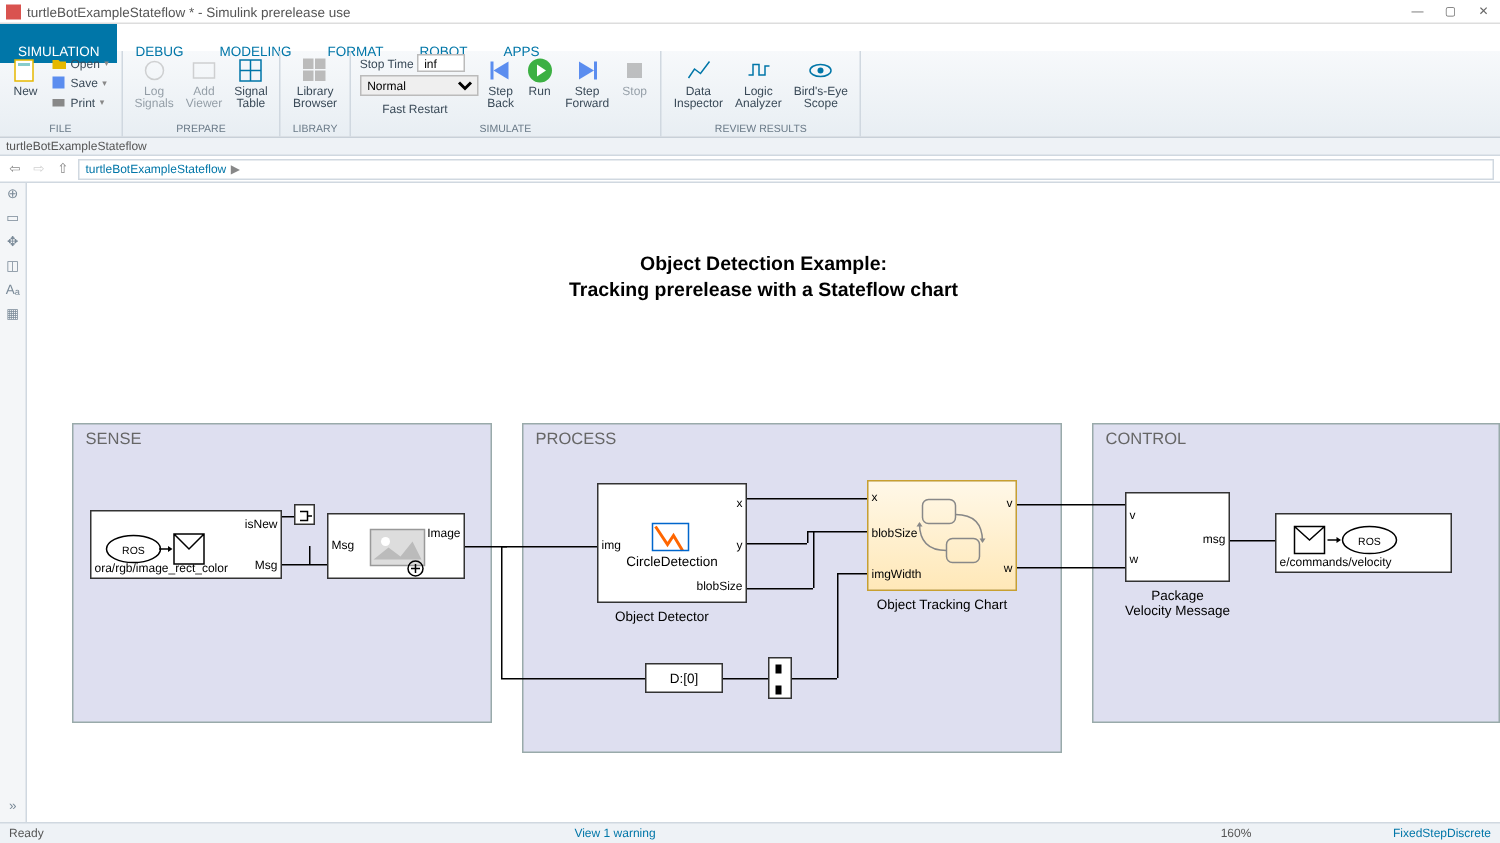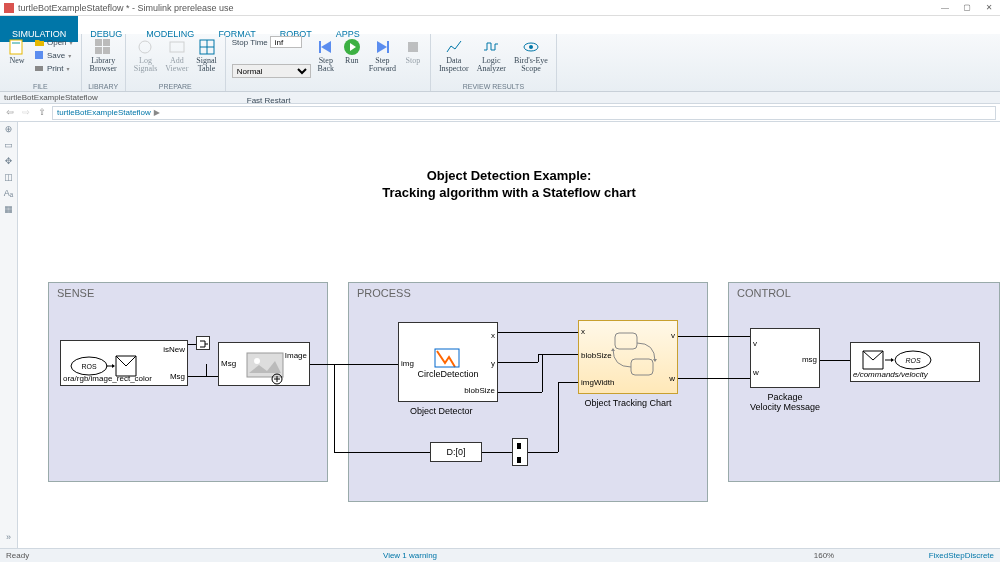--- a/index.html
+++ b/index.html
@@ -18,21 +18,21 @@
   .rtab { padding: 13px 12px; font-size: 9px; color: #0076a8; cursor: pointer; }
   .rtab.active { background: #0076a8; color: #fff; }
   
   
   .ribbon { height: 58px; background: linear-gradient(#f7f9fb,#e8eef3); border-bottom: 1px solid #c8d0d8; display: flex; }
   .rgroup { border-right: 1px solid #d0d8e0; padding: 2px 6px 1px 6px; display: flex; flex-direction: column; }
   .rgroup-body { flex: 1; display: flex; gap: 4px; align-items: flex-start; }
   .rgroup-label { font-size: 7px; color: #6a7a88; text-align: center; padding-top: 1px; }
   .rbtn { display: flex; flex-direction: column; align-items: center; gap: 1px; padding: 2px; cursor: pointer; }
   .rbtn .ic { width: 18px; height: 18px; }
-  .rbtn .lbl { font-size: 8px; color: #3a4a58; line-height: 1; text-align: center; font-family: Liberation Serif, serif; }
+  .rbtn .lbl { font-size: 8px; color: #3a4a58; line-height: 1; text-align: center; }
   .rbtn-sm { display: flex; align-items: center; gap: 3px; padding: 1px 2px; font-size: 8px; color: #3a4a58; cursor: pointer; }
   .rbtn-sm .ic { width: 10px; height: 10px; }
   .stack { display: flex; flex-direction: column; gap: 1px; }
   .stopfield { display: flex; align-items: center; gap: 2px; }
   .stopfield input { width: 32px; height: 12px; font-size: 8px; border: 1px solid #bbb; padding: 0 4px; }
   .stopfield .lbl { font-size: 8px; color: #3a4a58; }
   select.simmode { width: 79px; height: 14px; font-size: 8px; border: 1px solid #bbb; }
   
   
   .explorerbar { height: 12px; background: #eef2f6; border-bottom: 1px solid #d0d8e0; font-size: 8px; color: #555; padding: 0 4px; display:flex; align-items:center; }
@@ -128,66 +128,66 @@
             <span>Print</span>
             <span style="font-size:6px;color:#888">▾</span>
           </div>
       </div>
     </div>
     <div class="rgroup-label">FILE</div>
   </div>
 
   <div class="rgroup">
     <div class="rgroup-body">
+      <div class="rbtn" style="opacity:.5">
+        <svg class="ic">
+            <circle cx="9" cy="9" r="6" fill="none" stroke="#aaa"></circle>
+          </svg>
+        <span class="lbl" style="white-space:pre">Log
+Signals</span>
+      </div>
+      <div class="rbtn" style="opacity:.5">
+        <svg class="ic">
+            <rect x="2" y="4" width="14" height="10" fill="none" stroke="#aaa"></rect>
+          </svg>
+        <span class="lbl" style="white-space:pre">Add
+Viewer</span>
+      </div>
+      <div class="rbtn">
+        <svg class="ic">
+            <rect x="2" y="2" width="14" height="14" fill="none" stroke="#0076a8"></rect>
+            <line x1="2" y1="9" x2="16" y2="9" stroke="#0076a8"></line>
+            <line x1="9" y1="2" x2="9" y2="16" stroke="#0076a8"></line>
+          </svg>
+        <span class="lbl" style="white-space:pre">Signal
+Table</span>
+      </div>
+    </div>
+    <div class="rgroup-label">PREPARE</div>
+  </div>
+
+  <div class="rgroup">
+    <div class="rgroup-body">
       <div class="rbtn">
         <svg class="ic">
             <rect x="1" y="1" width="7" height="7" fill="#bbb"></rect>
             <rect x="9" y="1" width="7" height="7" fill="#bbb"></rect>
             <rect x="1" y="9" width="7" height="7" fill="#bbb"></rect>
             <rect x="9" y="9" width="7" height="7" fill="#bbb"></rect>
           </svg>
         <span class="lbl" style="white-space:pre">Library
 Browser</span>
       </div>
     </div>
     <div class="rgroup-label">LIBRARY</div>
   </div>
 
   <div class="rgroup">
     <div class="rgroup-body">
-      <div class="rbtn" style="opacity:.5">
-        <svg class="ic">
-            <circle cx="9" cy="9" r="6" fill="none" stroke="#aaa"></circle>
-          </svg>
-        <span class="lbl" style="white-space:pre">Log
-Signals</span>
-      </div>
-      <div class="rbtn" style="opacity:.5">
-        <svg class="ic">
-            <rect x="2" y="4" width="14" height="10" fill="none" stroke="#aaa"></rect>
-          </svg>
-        <span class="lbl" style="white-space:pre">Add
-Viewer</span>
-      </div>
-      <div class="rbtn">
-        <svg class="ic">
-            <rect x="2" y="2" width="14" height="14" fill="none" stroke="#0076a8"></rect>
-            <line x1="2" y1="9" x2="16" y2="9" stroke="#0076a8"></line>
-            <line x1="9" y1="2" x2="9" y2="16" stroke="#0076a8"></line>
-          </svg>
-        <span class="lbl" style="white-space:pre">Signal
-Table</span>
-      </div>
-    </div>
-    <div class="rgroup-label">PREPARE</div>
-  </div>
-
-  <div class="rgroup">
-    <div class="rgroup-body">
-      <div class="stack" style="gap:16px">
+      <div class="stack" style="gap:2px">
         <div class="stopfield">
           <span class="lbl">Stop Time</span>
           <input value="inf" style="">
         </div>
         <select class="simmode"><option>Normal</option></select>
         <div class="rbtn-sm">
             <svg class="ic">
               <path d="M2 5a3 3 0 1 1 0 0" fill="none" stroke="#2a8"></path>
             </svg>
             <span>Fast Restart</span>
@@ -275,21 +275,21 @@
     <div class="palbtn">◫</div>
     <div class="palbtn">Aₐ</div>
     <div class="palbtn">▦</div>
     <div style="flex:1"></div>
     <div class="palbtn">»</div>
   </div>
 
   <div class="canvas">
     <div class="diagram-title">
       <span>Object Detection Example:</span><br>
-      <span>Tracking algorithm with a Stateflow chart</span>
+      <span>Tracking prerelease with a Stateflow chart</span>
     </div>
 
     <div class="section" style="left:30px;top:160px;width:280px;height:200px;">
       <span class="section-label">SENSE</span>
     </div>
 
     <div class="block" style="left:42px;top:218px;width:128px;height:46px;">
       <svg width="128" height="46">
         <ellipse cx="28" cy="25" rx="18" ry="9" fill="#fff" stroke="#000"></ellipse>
         <text x="28" y="28" font-size="7" text-anchor="middle">ROS</text>
@@ -370,21 +370,21 @@
     </div>
 
     <div class="block" style="left:732px;top:206px;width:70px;height:60px;">
       <span class="port" style="left:2px;top:10px">v</span>
       <span class="port" style="left:2px;bottom:10px">w</span>
       <span class="port" style="right:2px;top:26px">msg</span>
     </div>
     <span class="block-label" style="left:732px;top:270px;width:70px;white-space:pre">Package
 Velocity Message</span>
 
-    <div class="block" style="left:832px;top:220px;width:130px;height:40px;font-style:italic;">
+    <div class="block" style="left:832px;top:220px;width:118px;height:40px;">
       <svg width="110" height="40">
         <path d="M12 8 l20 0 l0 18 l-20 0 z M12 8 l10 9 l10 -9" fill="#fff" stroke="#000"></path>
         <path d="M34 17 h8" stroke="#000"></path>
           <path d="M40 15l3 2-3 2" fill="#000"></path>
         <ellipse cx="62" cy="17" rx="18" ry="9" fill="#fff" stroke="#000"></ellipse>
         <text x="62" y="20" font-size="7" text-anchor="middle">ROS</text>
       </svg>
       <span class="block-label" style="left:2px;bottom:2px;font-size:8px">e/commands/velocity</span>
     </div>
 

